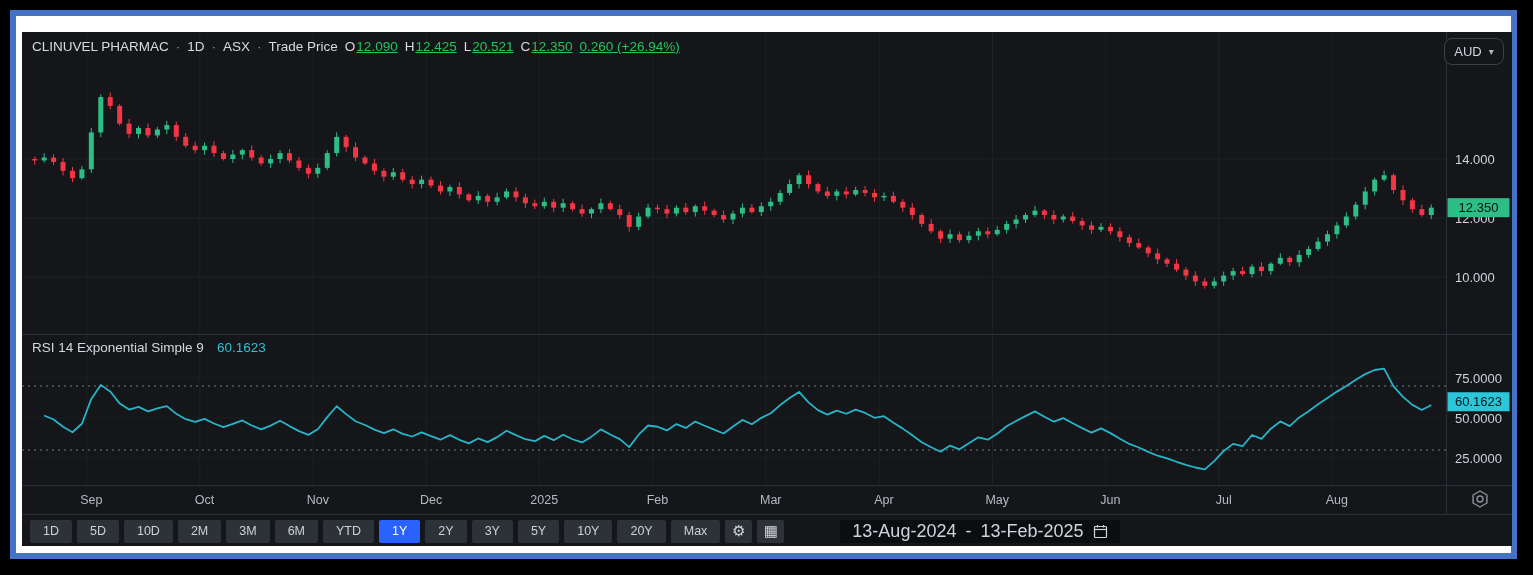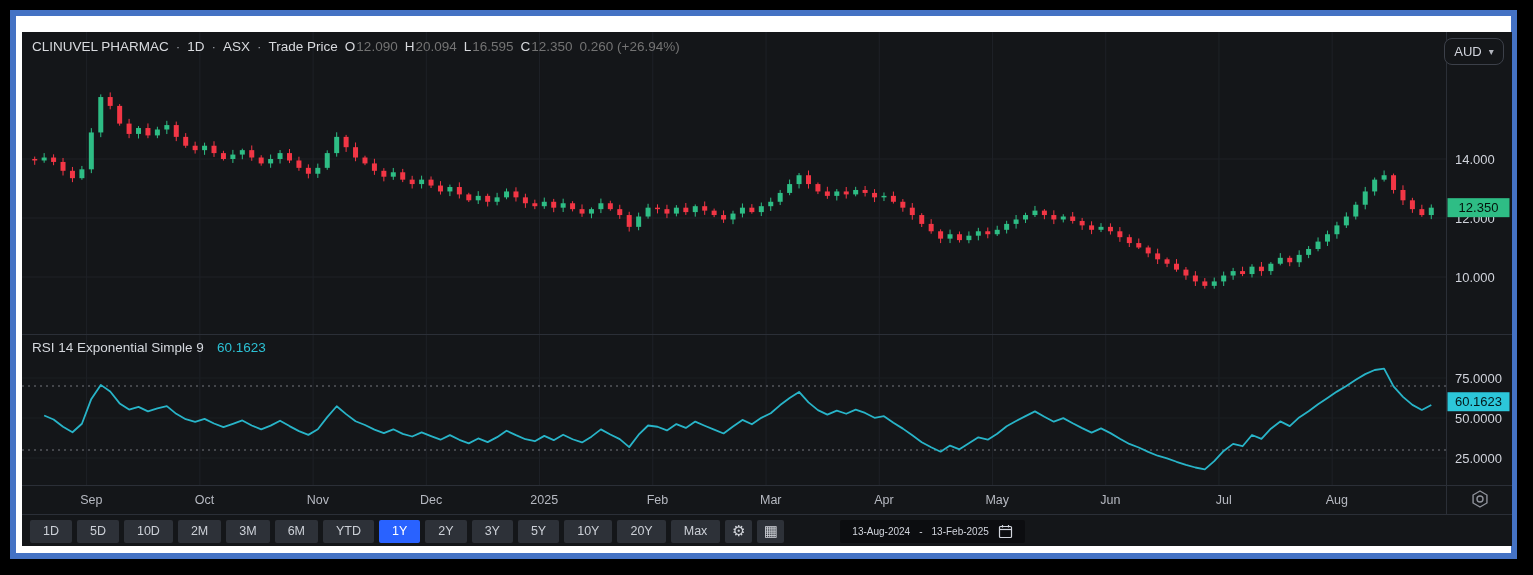--- a/index.html
+++ b/index.html
@@ -13,21 +13,21 @@
   }
   .chart{
     position:absolute;left:6px;top:16px;width:1490px;height:514px;
     background:#141619;overflow:hidden;
   }
   .hdr{
     position:absolute;left:10px;top:7px;z-index:3;display:flex;align-items:center;
     gap:7px;font-size:13.5px;color:#d8dade;white-space:nowrap;
   }
   .hdr .sep{color:#9a9da5;}
-  .hdr .val{color:#737373;}
+  .hdr .val{color:#22c55e;text-decoration:underline;}
   .hdr .pair{display:flex;gap:1px;}
   .cur{
     position:absolute;right:8px;top:6px;z-index:3;width:58px;height:25px;
     border:1px solid #3c4049;border-radius:8px;background:#141619;color:#d1d4dc;
     font-size:13px;display:flex;align-items:center;justify-content:center;gap:7px;
     cursor:pointer;
   }
   .cur .chev{font-size:10px;color:#b2b5be;}
   svg#cv{position:absolute;left:0;top:0;z-index:1;}
   .toolbar{
@@ -38,21 +38,21 @@
     height:23px;padding:0 13px;background:#2d3138;color:#ccd0d7;font-size:12.5px;
     display:flex;align-items:center;border-radius:2px;cursor:pointer;user-select:none;
   }
   .rbtn.active{background:#2962ff;color:#ffffff;}
   .ibtn{
     width:27px;height:23px;background:#2d3138;color:#d2d5db;border-radius:2px;
     display:flex;align-items:center;justify-content:center;font-size:15px;cursor:pointer;
   }
   .tb-spacer{width:46px;}
   .datepill{
-    height:23px;background:#0c0d10;color:#d1d4dc;font-size:10px;border-radius:2px;
+    height:23px;background:#0c0d10;color:#d1d4dc;font-size:18px;border-radius:2px;
     display:flex;align-items:center;gap:9px;padding:0 12px;cursor:pointer;
   }
   .datepill .dash{color:#d1d4dc;}
   .caption{
     position:absolute;left:9px;top:518px;color:#000;
     font-style:italic;font-weight:700;font-size:17px;letter-spacing:0.1px;
   }
 </style>
 </head>
 <body>
@@ -67,25 +67,25 @@
       <span class="sep">·</span>
       <span>ASX</span>
       <span class="sep">·</span>
       <span>Trade Price</span>
       <span class="pair">
         <span>O</span>
           <span class="val">12.090</span>
       </span>
       <span class="pair">
         <span>H</span>
-          <span class="val">20.094</span>
+          <span class="val">12.425</span>
       </span>
       <span class="pair">
         <span>L</span>
-          <span class="val">16.595</span>
+          <span class="val">20.521</span>
       </span>
       <span class="pair">
         <span>C</span>
           <span class="val">12.350</span>
       </span>
       <span class="val">0.260 (+26.94%)</span>
     </div>
 
     <div class="cur">
       <span>AUD</span>

